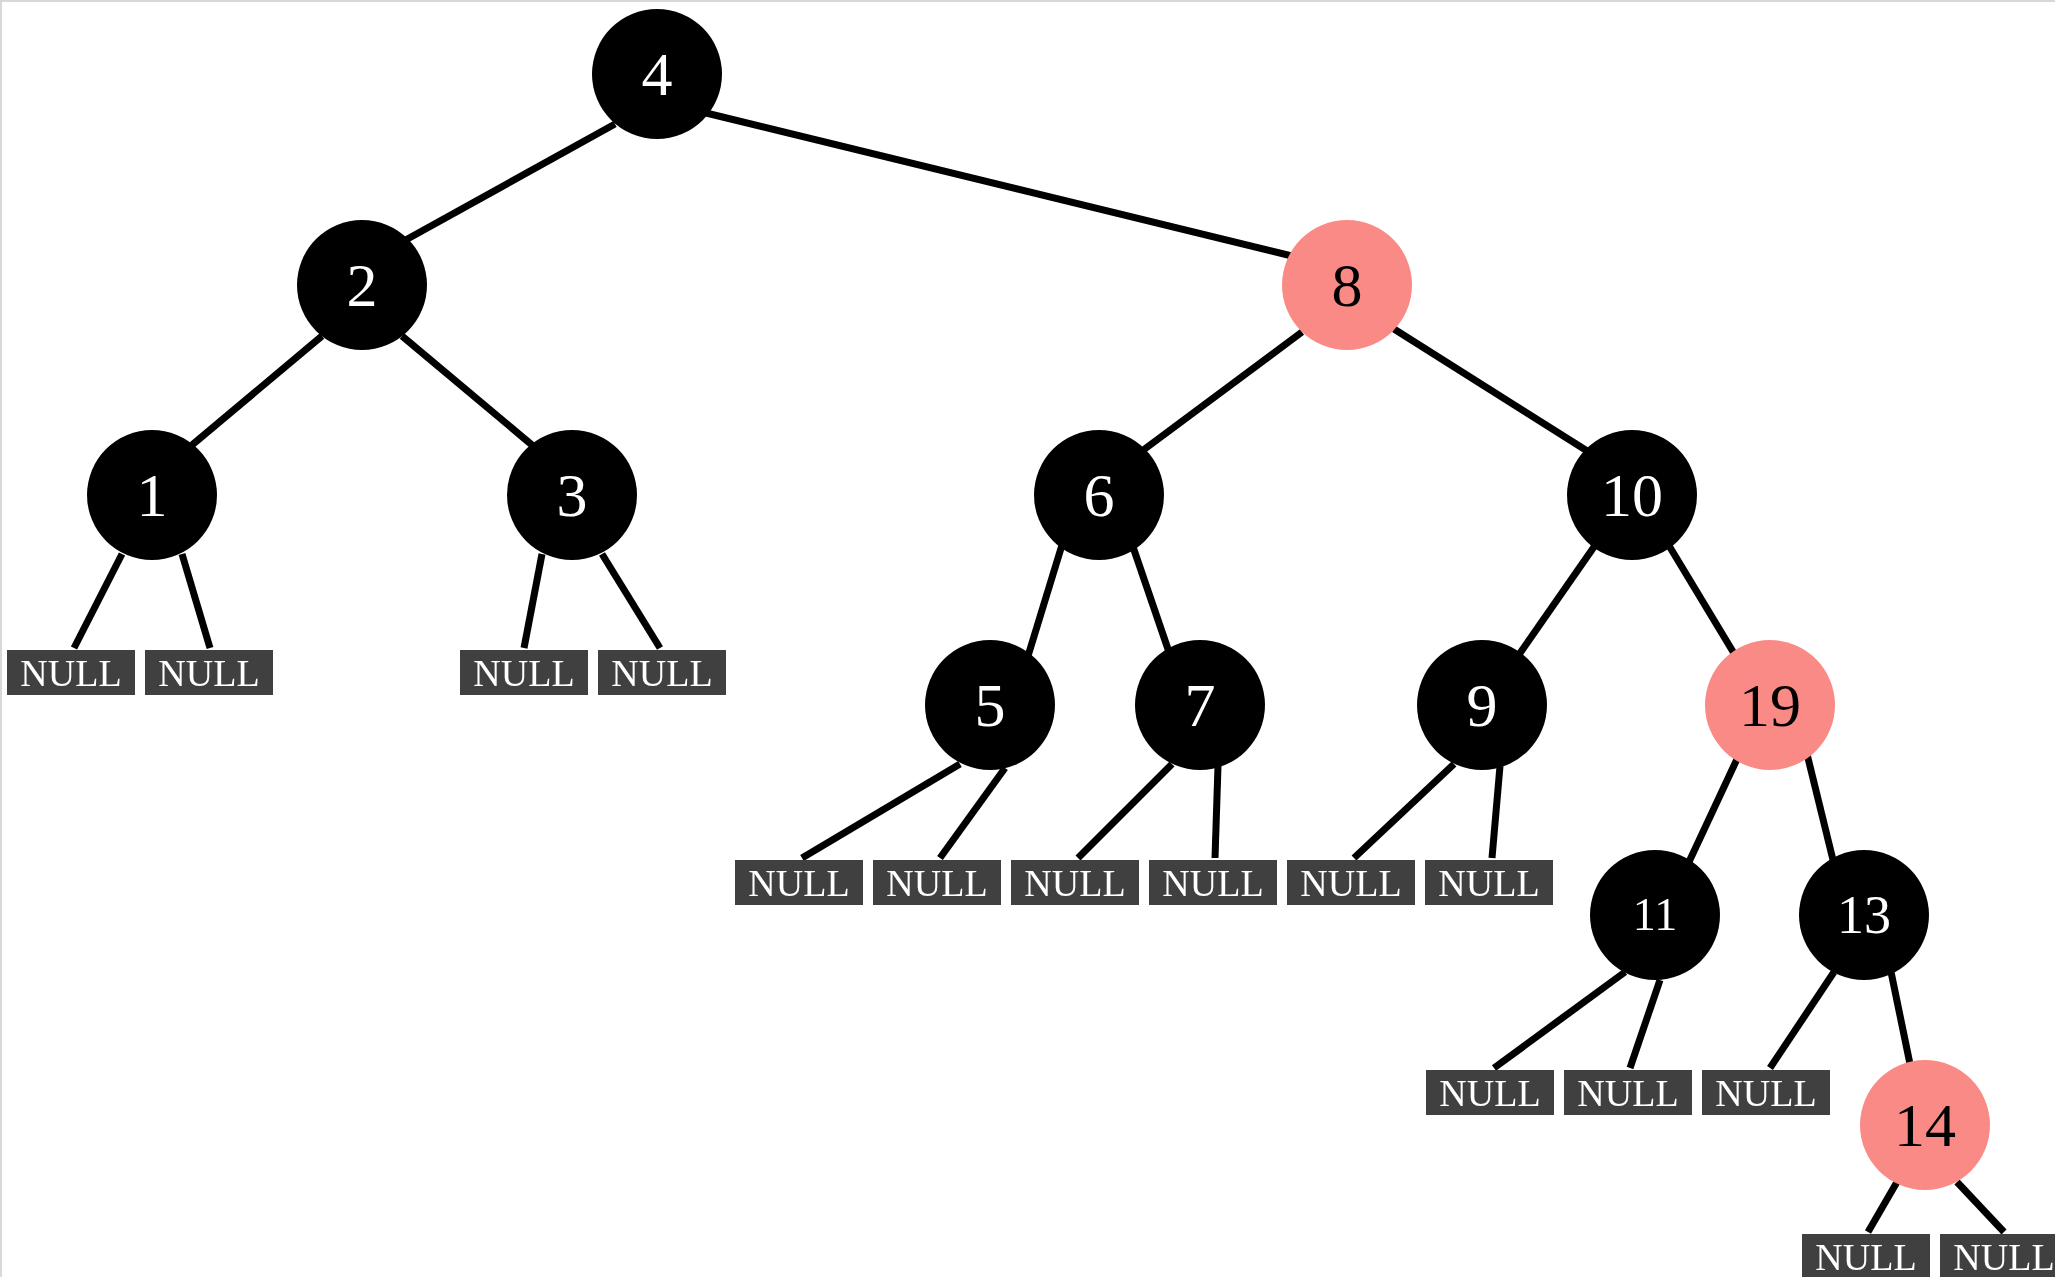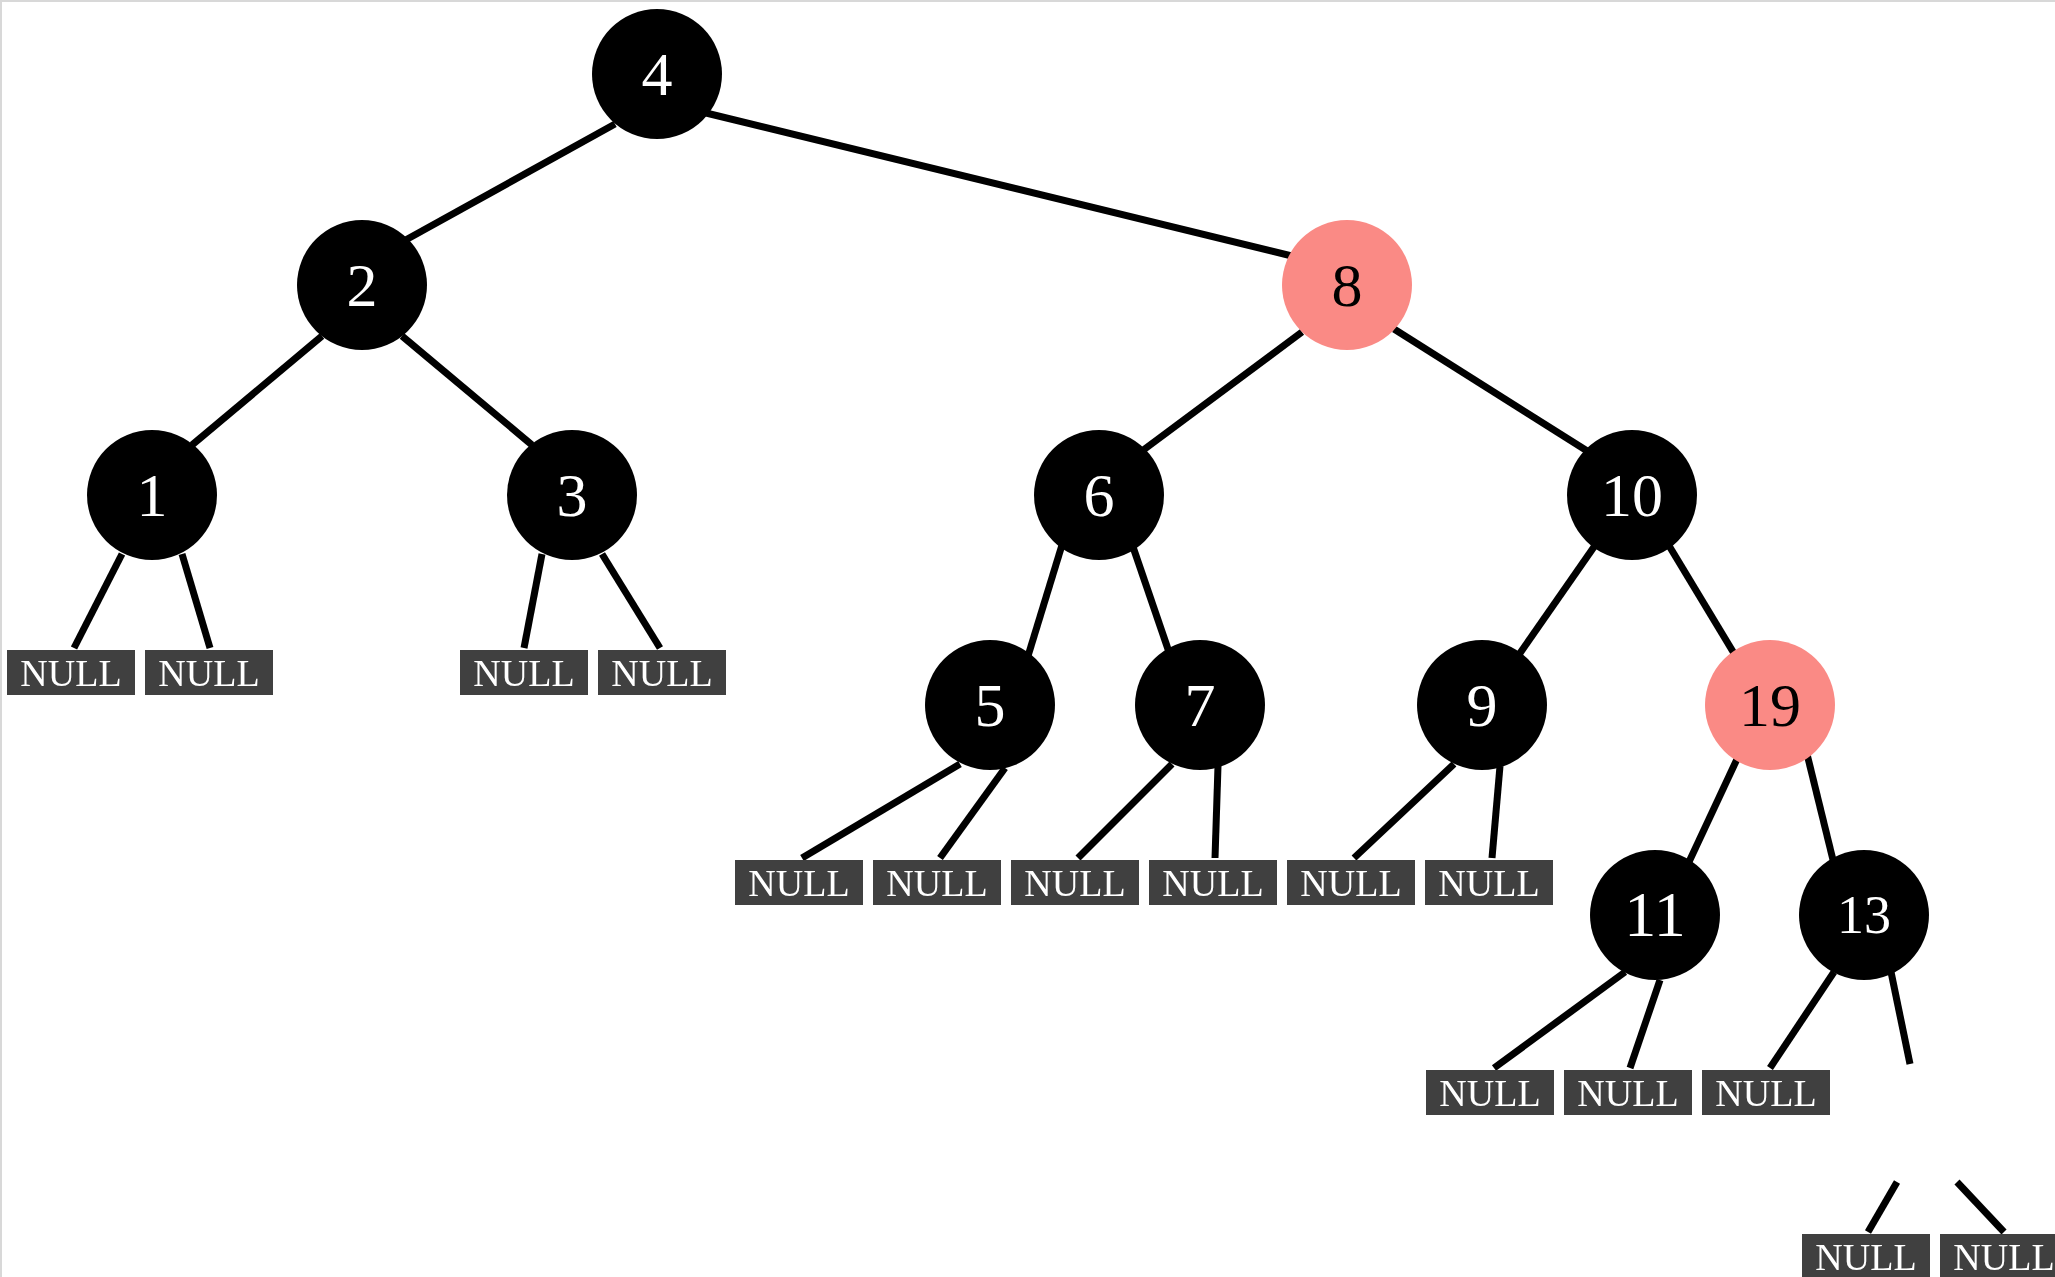--- a/index.html
+++ b/index.html
@@ -116,25 +116,28 @@
     </div>
     <div class="node node-black" style="left: 1133px; top: 638px; width: 130px; height: 130px; font-size: 62px;">
       <span>7</span>
     </div>
     <div class="node node-black" style="left: 1415px; top: 638px; width: 130px; height: 130px; font-size: 62px;">
       <span>9</span>
     </div>
     <div class="node node-red" style="left: 1703px; top: 638px; width: 130px; height: 130px; font-size: 62px;">
       <span>19</span>
     </div>
-    <div class="node node-black" style="left: 1588px; top: 848px; width: 130px; height: 130px; font-size: 64px;">
+    <div class="node node-black" style="left: 1588px; top: 848px; width: 130px; height: 130px; font-size: 46px;">
       <span>11</span>
     </div>
     <div class="node node-black" style="left: 1797px; top: 848px; width: 130px; height: 130px; font-size: 54px;">
       <span>13</span>
+    </div>
+    <div class="node node-red" style="left: 1858px; top: 1058px; width: 130px; height: 130px; font-size: 62px;">
+      <span>14</span>
     </div>
     <div class="nullbox" style="left: 5px; top: 648px; width: 128px; height: 45px; font-size: 38px;">
       <span>NULL</span>
     </div>
     <div class="nullbox" style="left: 143px; top: 648px; width: 128px; height: 45px; font-size: 38px;">
       <span>NULL</span>
     </div>
     <div class="nullbox" style="left: 458px; top: 648px; width: 128px; height: 45px; font-size: 38px;">
       <span>NULL</span>
     </div>

